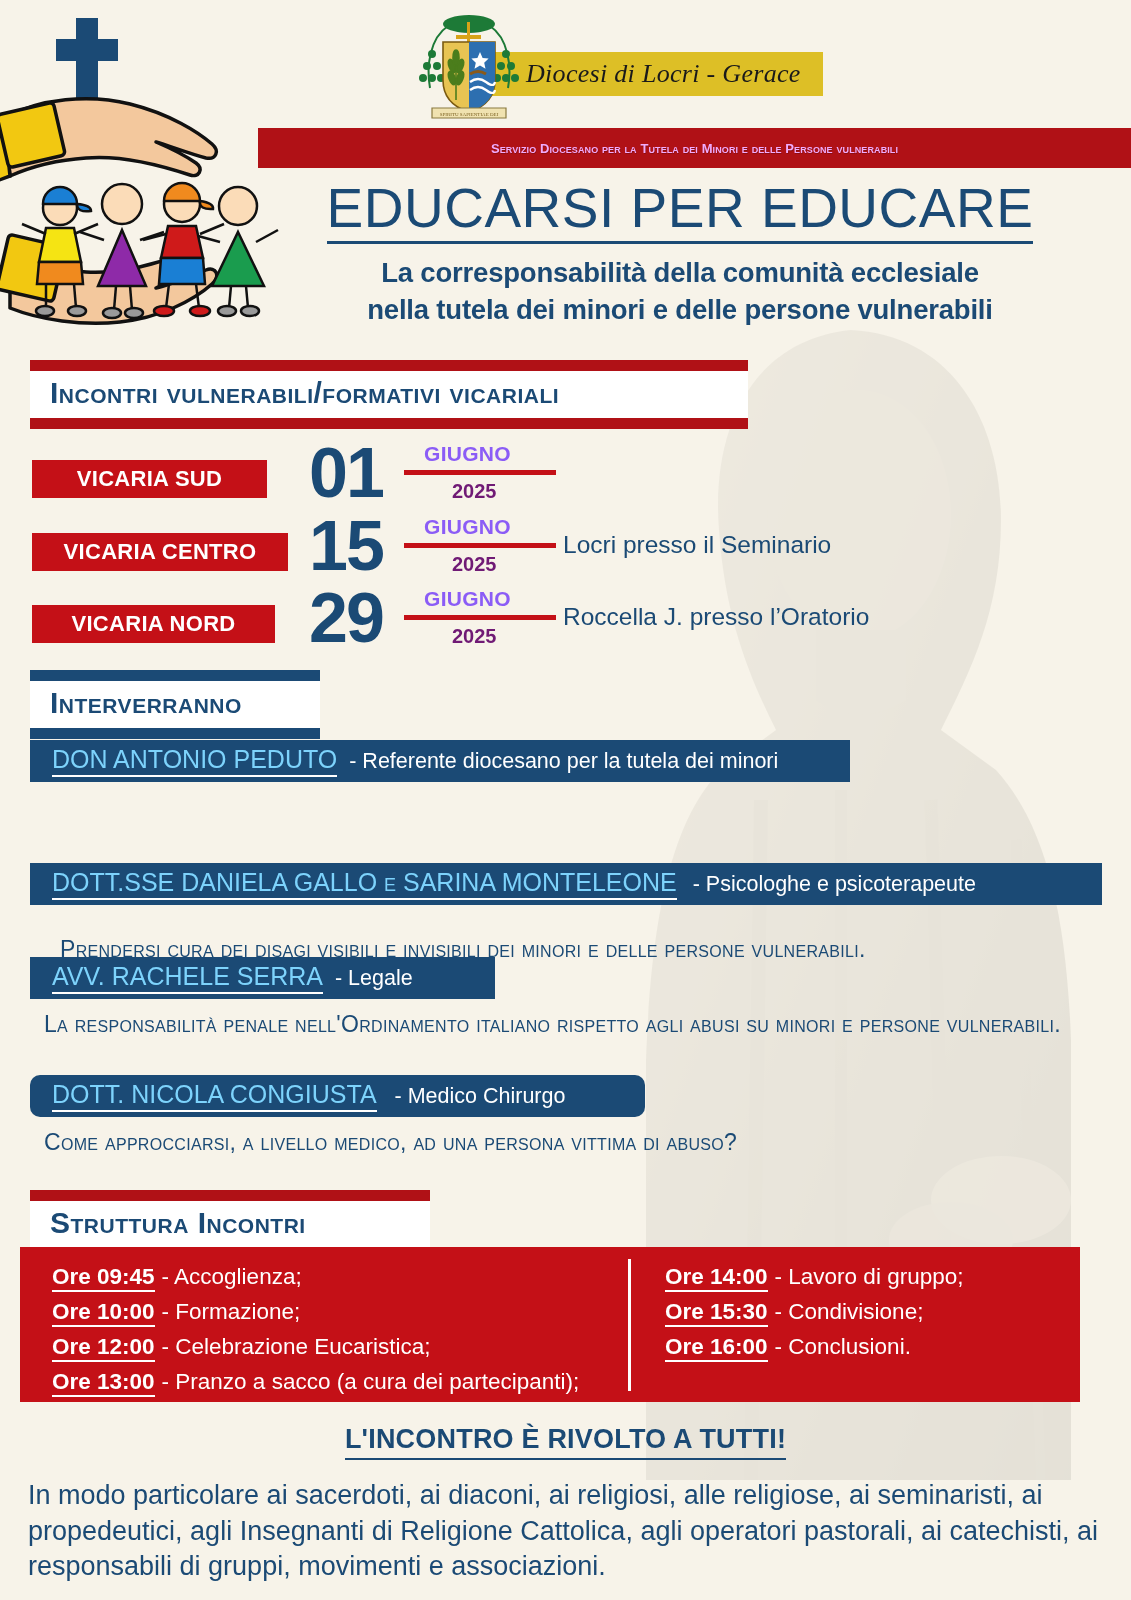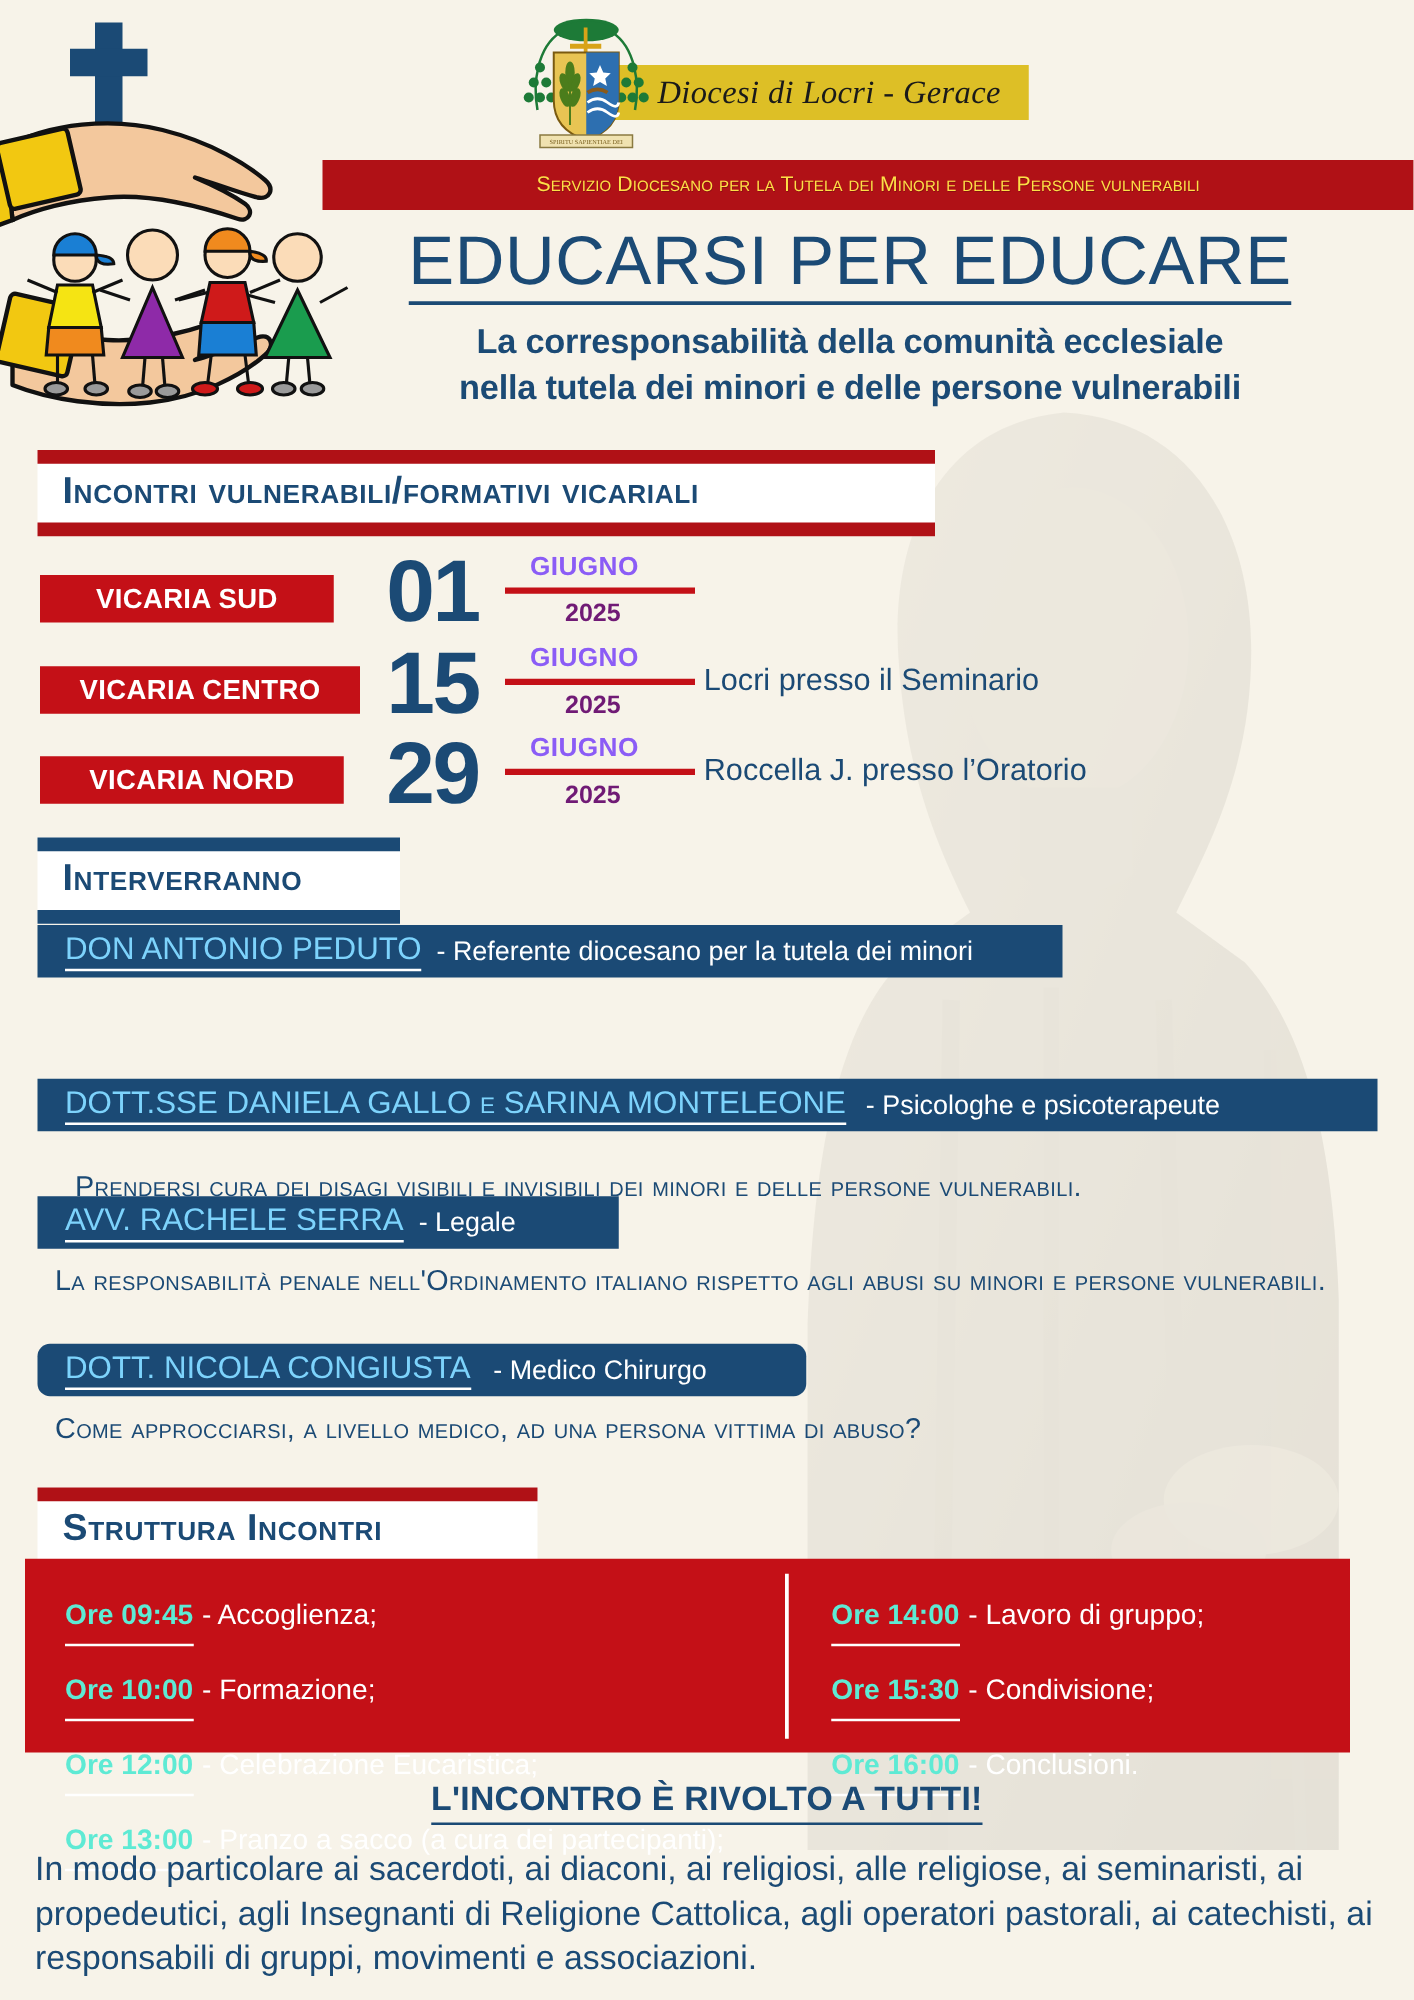--- a/index.html
+++ b/index.html
@@ -80,23 +80,23 @@
     top: 128px;
     width: 873px;
     height: 40px;
     background: #b01116;
     z-index: 3;
     display: flex;
     align-items: center;
     justify-content: center;
   }
   .service-band .txt {
-    color: #fde047;
-    font-weight: normal;
-    font-size: 17px;
+    color: #f0abfc;
+    font-weight: bold;
+    font-size: 13px;
     font-variant: small-caps;
     letter-spacing: .1px;
     white-space: nowrap;
     text-shadow: 0.5px 0.5px 0 rgba(0,0,0,.2);
   }
 
   
   .title-wrap {
     position: absolute;
     left: 280px;
@@ -271,26 +271,25 @@
   }
   .sched-col.left { left: 32px; }
   .sched-col.right { left: 645px; }
   .sched-item {
     display: flex;
     align-items: baseline;
     margin-bottom: 7px;
     white-space: nowrap;
   }
   .sched-time {
-    color: #5eead4;
+    color: #ffffff;
     font-weight: bold;
     font-size: 22.5px;
     border-bottom: 2px solid #ffffff;
-    padding-bottom: 10px;
-    margin-top: 15px;
+    padding-bottom: 0;
   }
   .sched-text {
     color: #ffffff;
     font-size: 22.5px;
     padding-left: 7px;
   }
 
   
   .footer-title {
     position: absolute;

